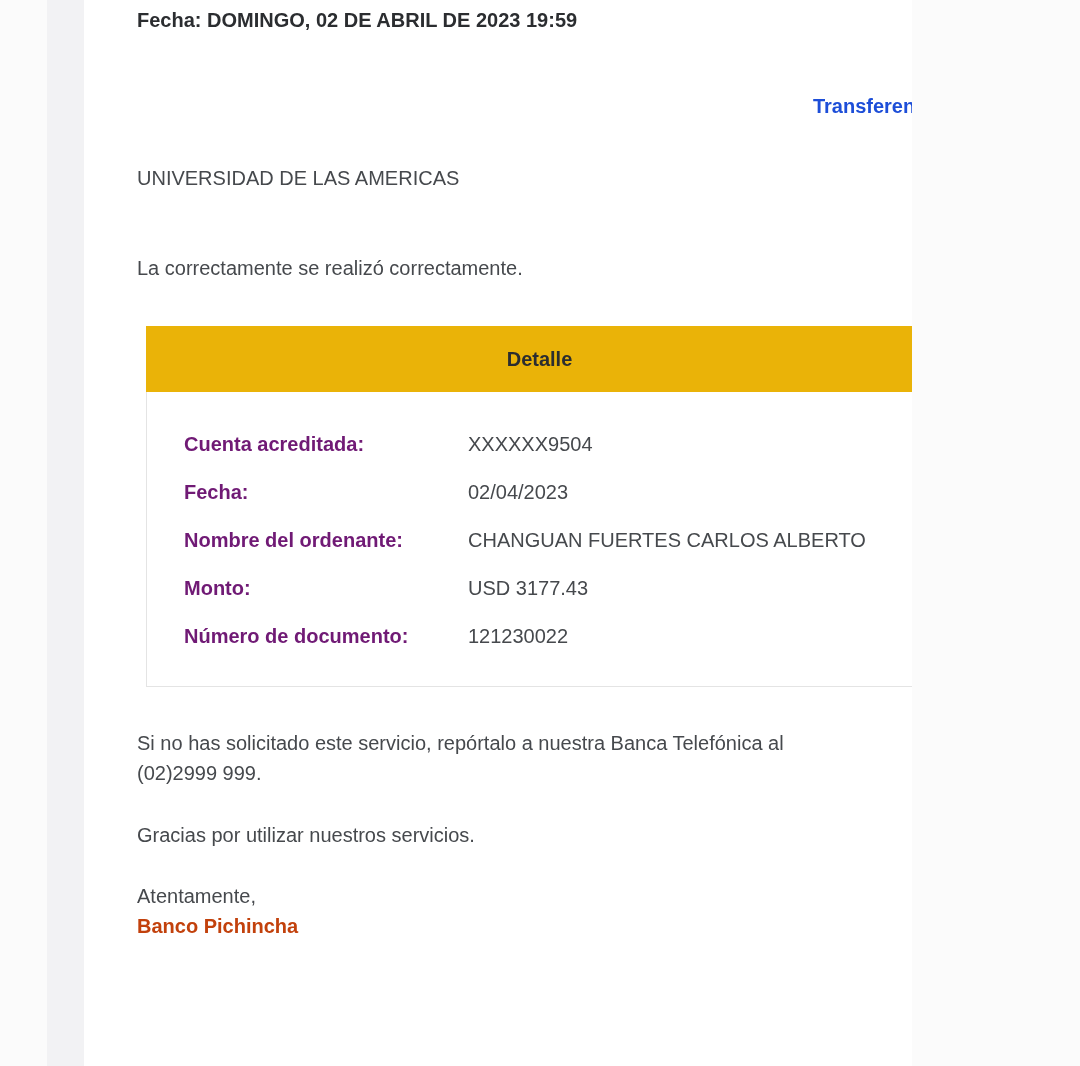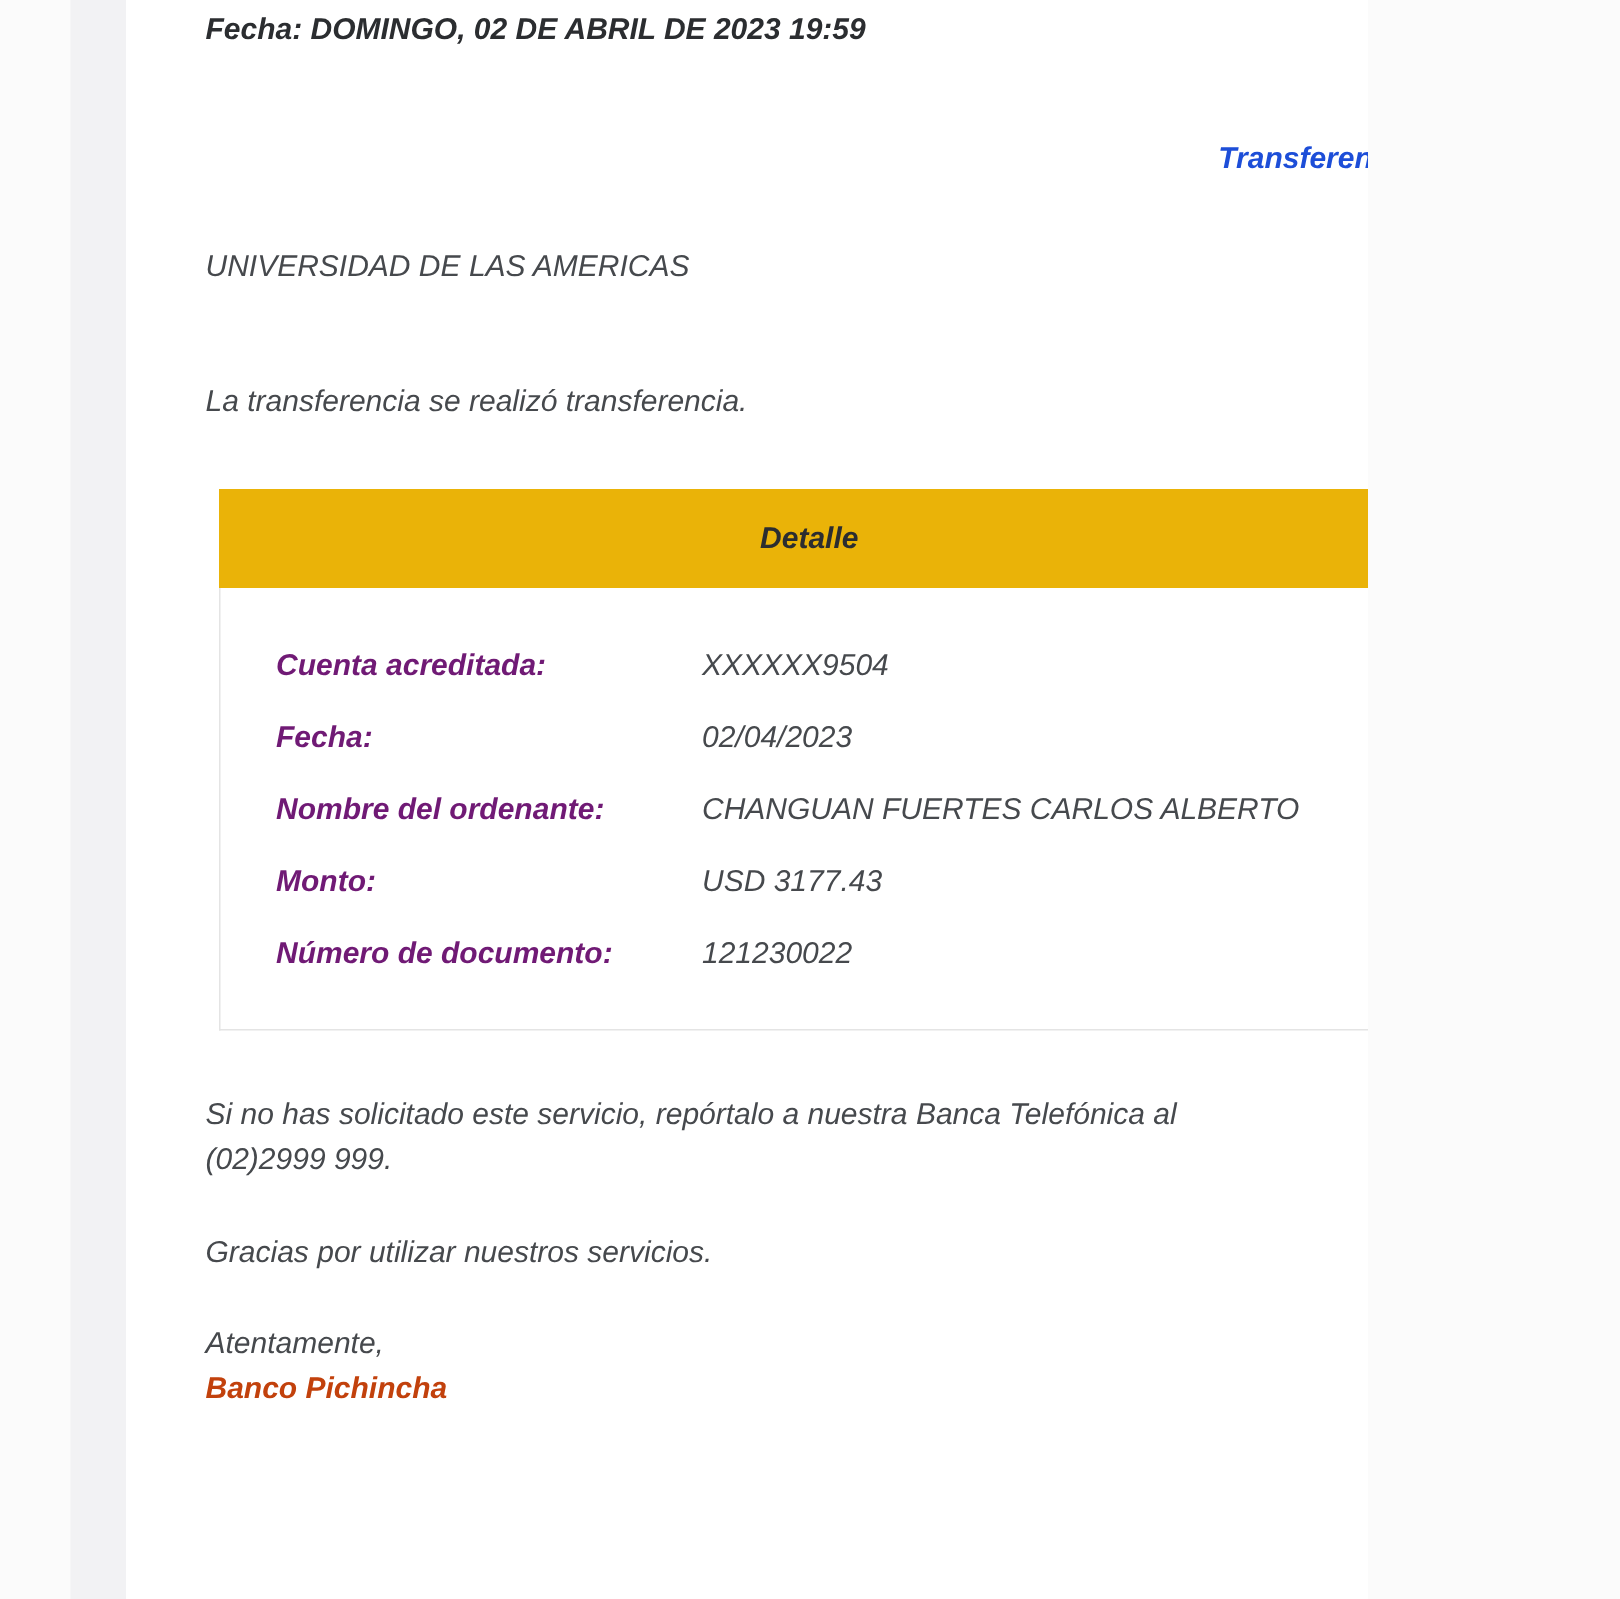--- a/index.html
+++ b/index.html
@@ -5,21 +5,20 @@
   * { margin: 0; padding: 0; box-sizing: border-box; }
   html, body { background: #fbfbfb; }
   body { font-family: "Liberation Sans", "DejaVu Sans", sans-serif; }
 
   .screen {
     position: relative;
     width: 912px;
     height: 1066px;
     background: #fbfbfb;
     overflow: hidden;
-    font-style: italic;
   }
 
   .gutter {
     position: absolute;
     top: 0;
     bottom: 0;
     width: 37px;
     background: #f2f2f4;
   }
   .gutter-left  { left: 47px; }
@@ -117,21 +116,21 @@
   <div class="gutter gutter-right"></div>
 
   <div class="email-body">
 
     <div class="date-line">Fecha: DOMINGO, 02 DE ABRIL DE 2023 19:59</div>
 
     <div class="email-title">Transferencia</div>
 
     <div class="recipient">UNIVERSIDAD DE LAS AMERICAS</div>
 
-    <div class="status-message">La transferencia se realizó transferencia.</div>
+    <div class="status-message">La correctamente se realizó correctamente.</div>
 
     <div class="detail-table">
 
       <div class="detail-table-header">Detalle</div>
 
       <div class="detail-table-body">
 
         <div class="detail-row">
           <div class="detail-label">Cuenta acreditada:</div>
           <div class="detail-value">XXXXXX9504</div>

